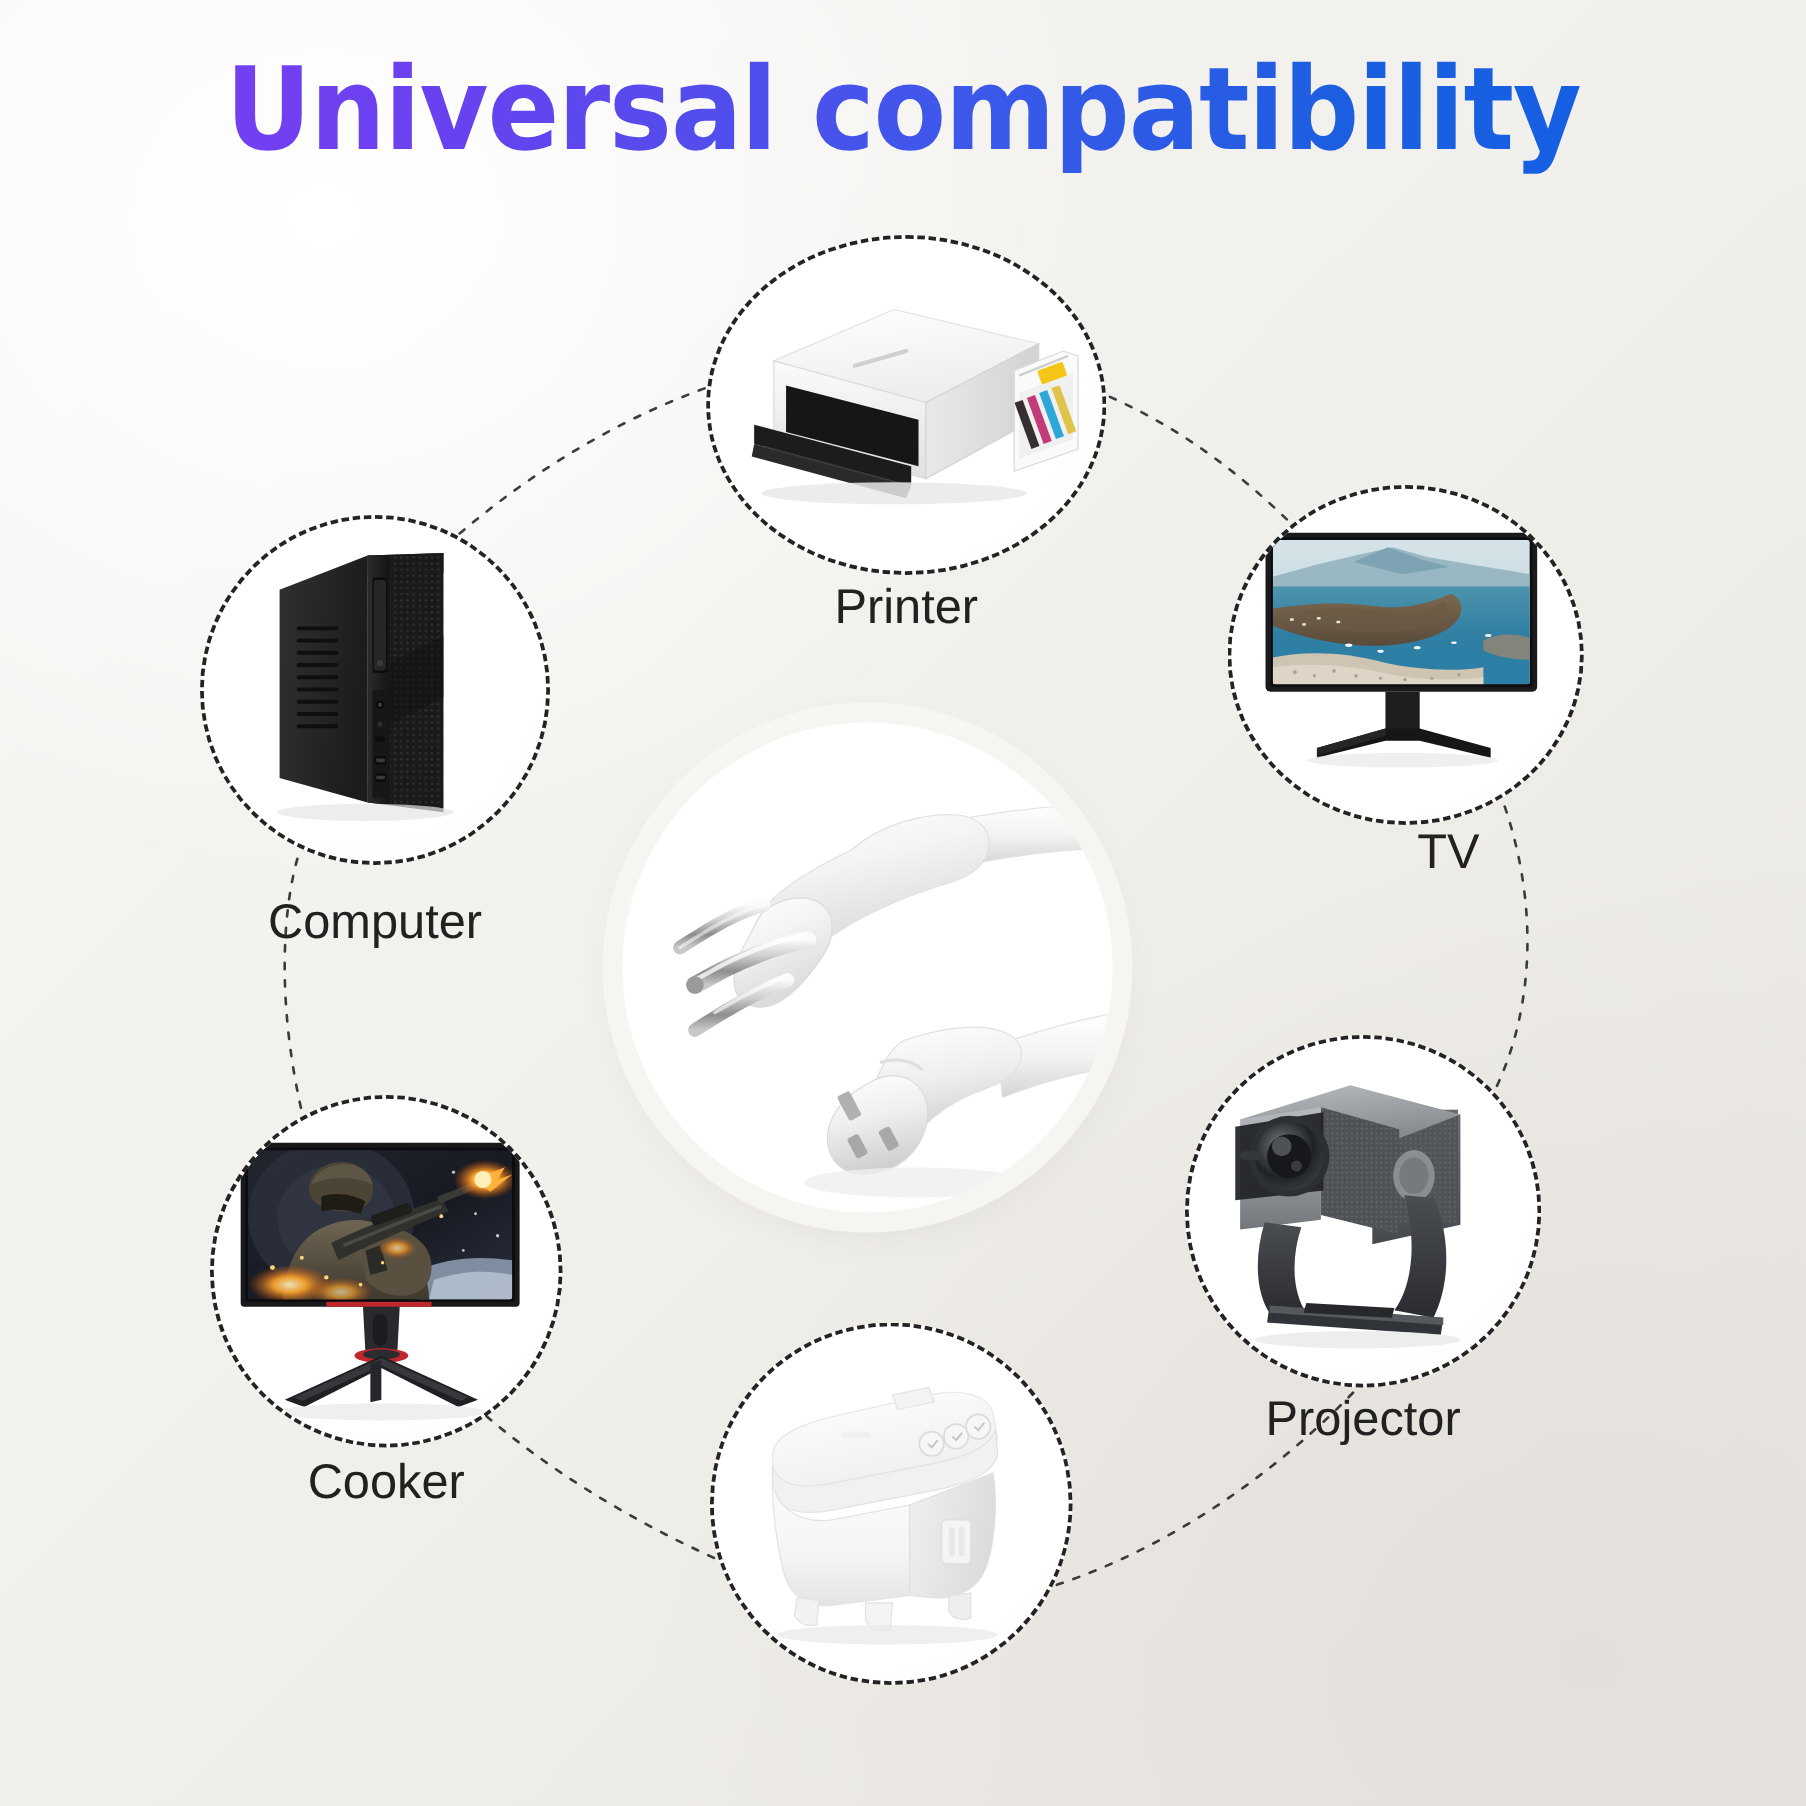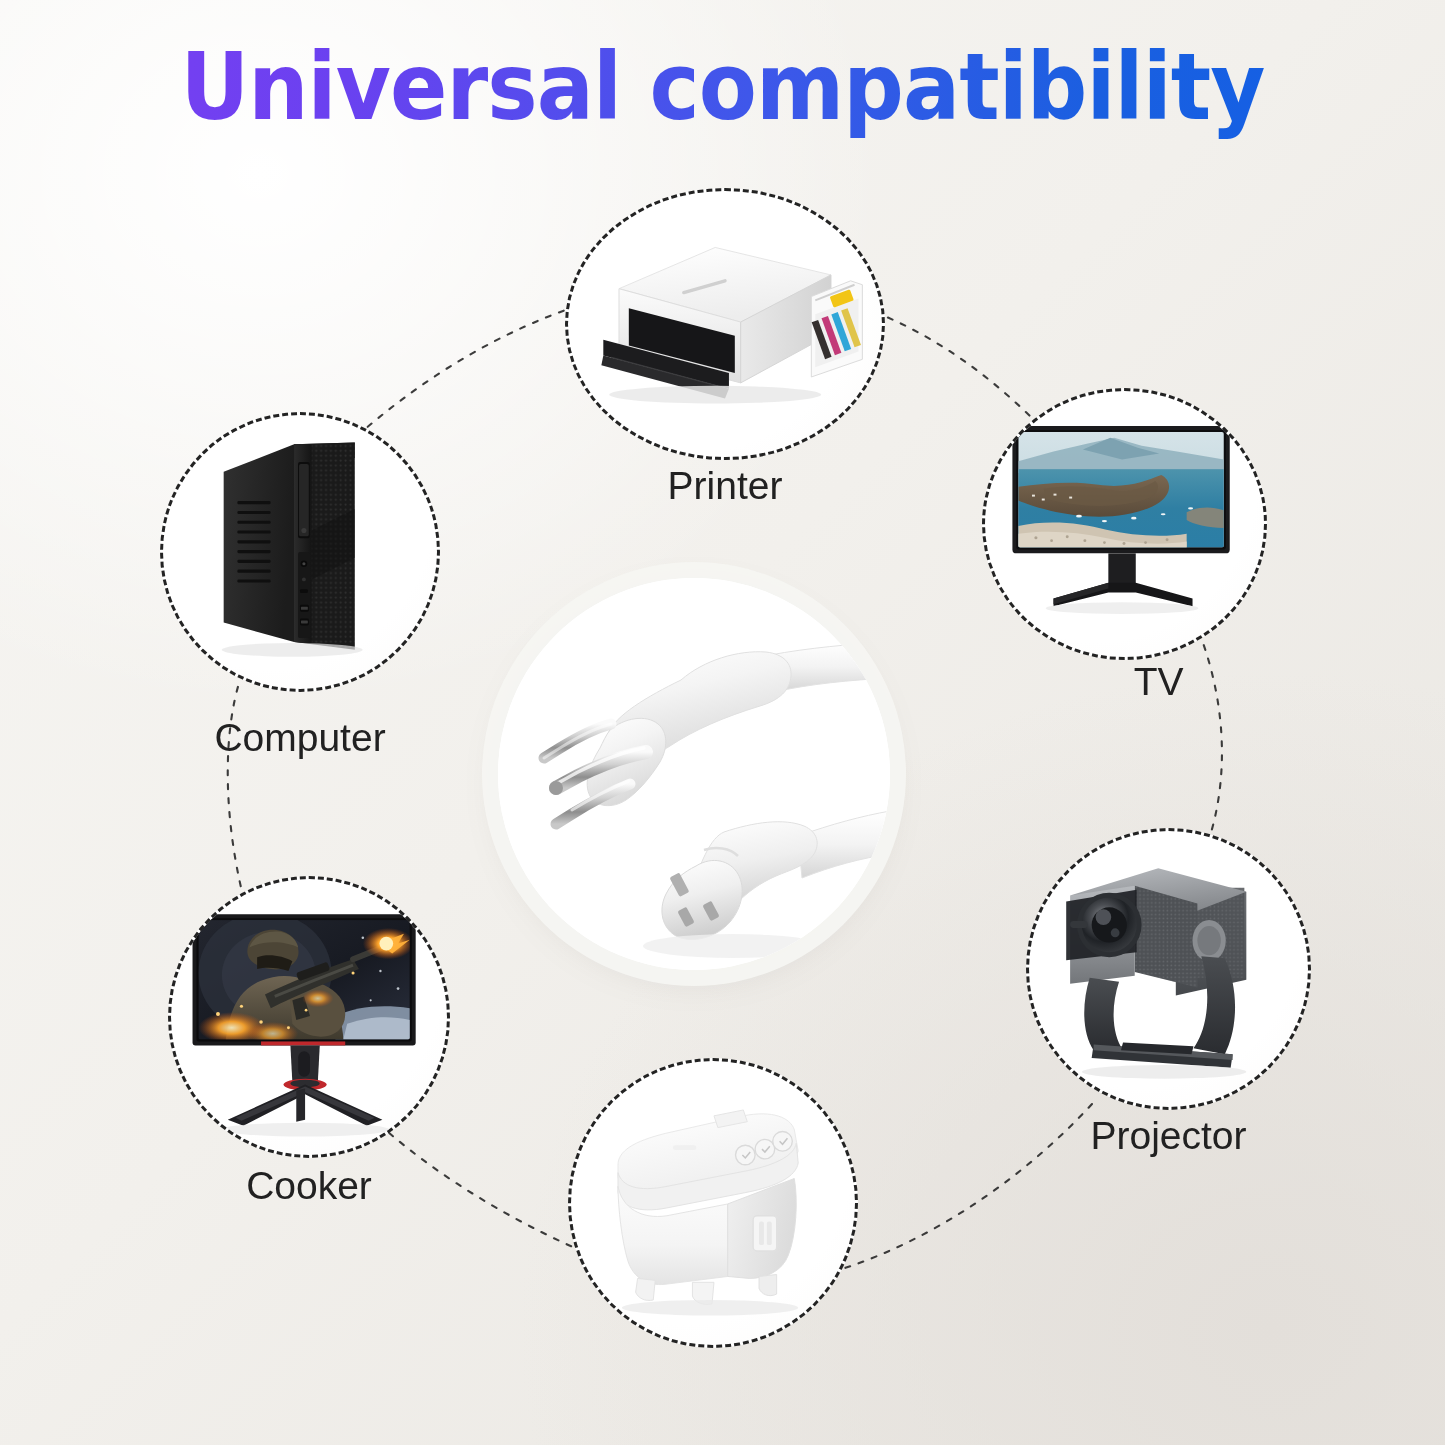--- a/index.html
+++ b/index.html
@@ -102,21 +102,21 @@
   #node-printer .node-label { top: 276px; }
 
   #node-computer        { left: 160px;  top: 412px; }
   #node-computer .bubble{ width: 280px; height: 280px; }
   #node-computer .node-label { top: 288px; margin-top: 16px; }
 
   #node-tv        { left: 982px;  top: 388px; }
   #node-tv .bubble{ width: 285px; height: 272px; }
   #node-tv .node-label { top: 272px; left: 62%; }
 
-  #node-projector        { left: 1026px;  top: 828px; }
+  #node-projector        { left: 948px;  top: 828px; }
   #node-projector .bubble{ width: 285px; height: 282px; }
   #node-projector .node-label { top: 286px; }
 
   #node-cooker        { left: 568px;  top: 1058px; }
   #node-cooker .bubble{ width: 290px; height: 290px; }
   #node-cooker .node-label { top: 296px; }
 
   #node-monitor        { left: 168px;  top: 876px; }
   #node-monitor .bubble{ width: 282px; height: 282px; }
   #node-monitor .node-label { top: 288px; }

